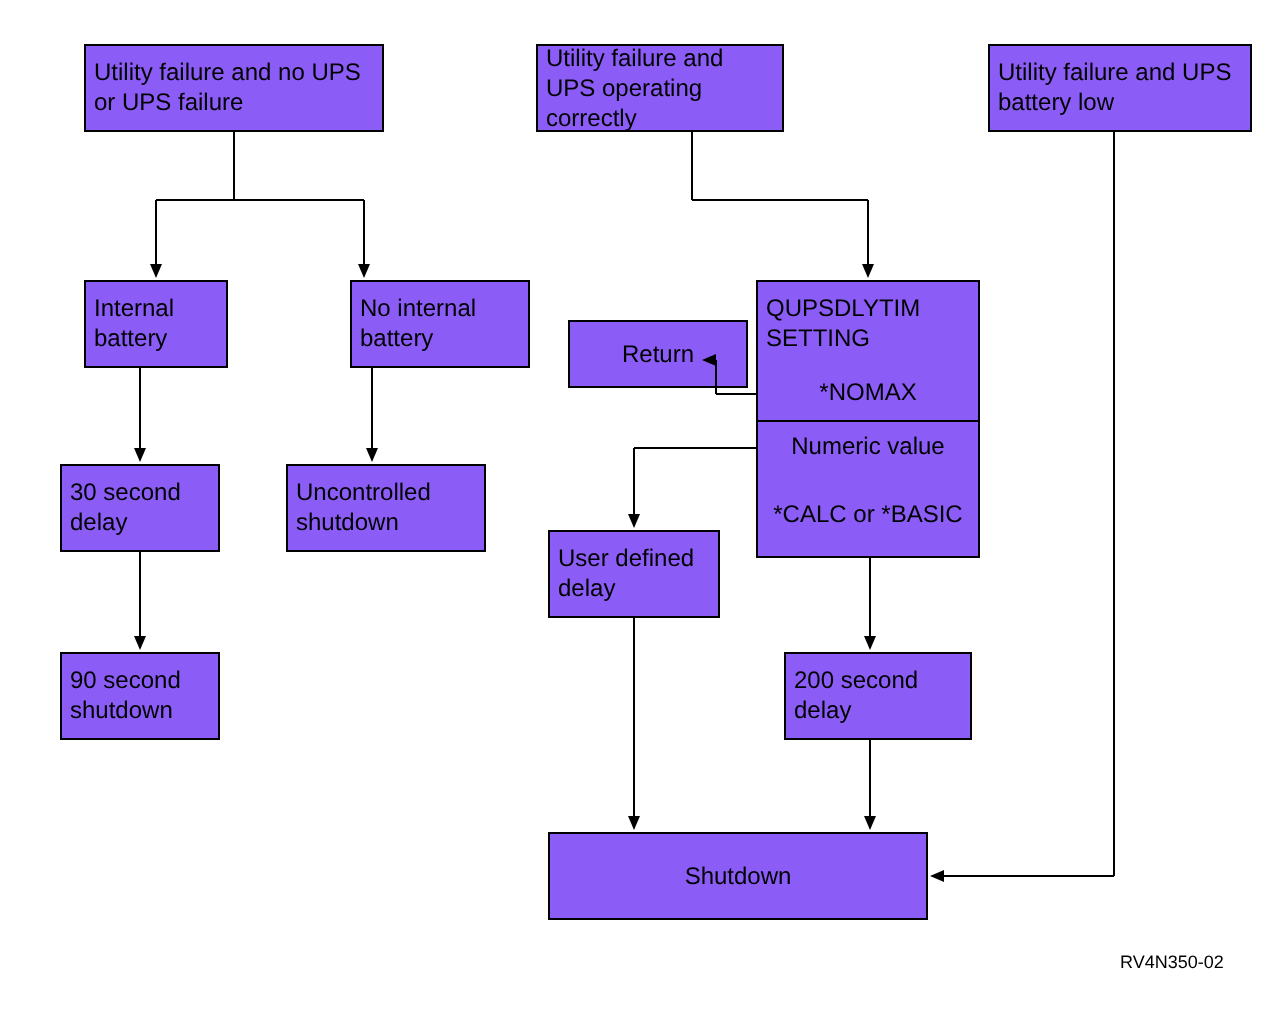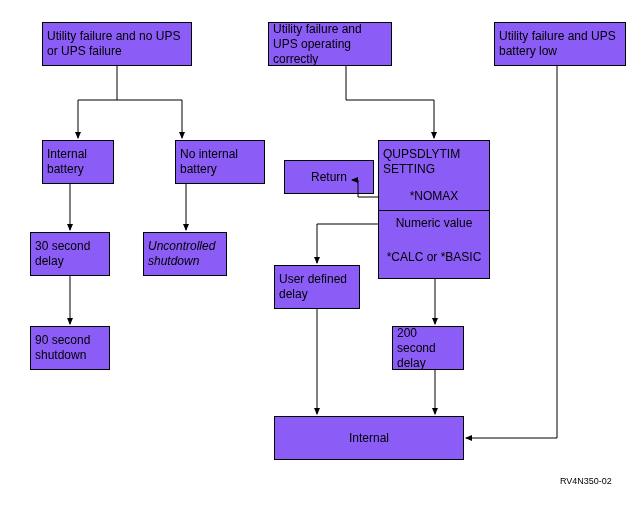--- a/index.html
+++ b/index.html
@@ -44,38 +44,38 @@
 <div class="canvas">
 
   <div class="box" style="left:42px; top:22px; width:150px; height:44px;">Utility failure and no UPS or UPS failure</div>
 
   <div class="box" style="left:42px; top:140px; width:72px; height:44px;">Internal battery</div>
 
   <div class="box" style="left:143px; top:140px; width:90px; height:44px;margin-left:32px;">No internal battery</div>
 
   <div class="box" style="left:30px; top:232px; width:80px; height:44px;">30 second delay</div>
 
-  <div class="box" style="left:143px; top:232px; width:84px; height:44px;font-style:italic;">Uncontrolled shutdown</div>
+  <div class="box" style="left:143px; top:232px; width:100px; height:44px;">Uncontrolled shutdown</div>
 
   <div class="box" style="left:30px; top:326px; width:80px; height:44px;">90 second shutdown</div>
 
   <div class="box" style="left:268px; top:22px; width:124px; height:44px;">Utility failure and UPS operating correctly</div>
 
   <div class="box" style="left:284px; top:160px; width:90px; height:34px;">Return</div>
 
   <div class="box" style="left:378px; top:140px; width:112px; height:44px;">QUPSDLYTIM SETTING</div>
   <div class="box" style="left:378px; top:210px; width:112px; height:28px; border-top:none;">Numeric value</div>
   <div class="box" style="left:378px; top:183px; width:112px; height:28px; border-top:none;">*NOMAX</div>
   <div class="box" style="left:274px; top:265px; width:86px; height:44px;">User defined delay</div>
 
   <div class="box" style="left:378px; top:237px; width:112px; height:42px; border-top:none;">*CALC or *BASIC</div>
 
-  <div class="box" style="left:392px; top:326px; width:72px; height:44px;">200 second delay</div>
+  <div class="box" style="left:392px; top:326px; width:94px; height:44px;">200 second delay</div>
 
-  <div class="box" style="left:274px; top:416px; width:190px; height:44px;">Internal</div>
+  <div class="box" style="left:274px; top:416px; width:190px; height:44px;">Shutdown</div>
 
   <div class="box" style="left:494px; top:22px; width:132px; height:44px;">Utility failure and UPS battery low</div>
 
   <div class="footer" style="left:560px; top:476px;">RV4N350-02</div>
 
   <svg width="636" height="511">
     <defs>
       <marker id="arrow" markerWidth="8" markerHeight="8" refX="6" refY="3" orient="auto">
         <path d="M0,0 L7,3 L0,6 Z" fill="#000"></path>
       </marker>

